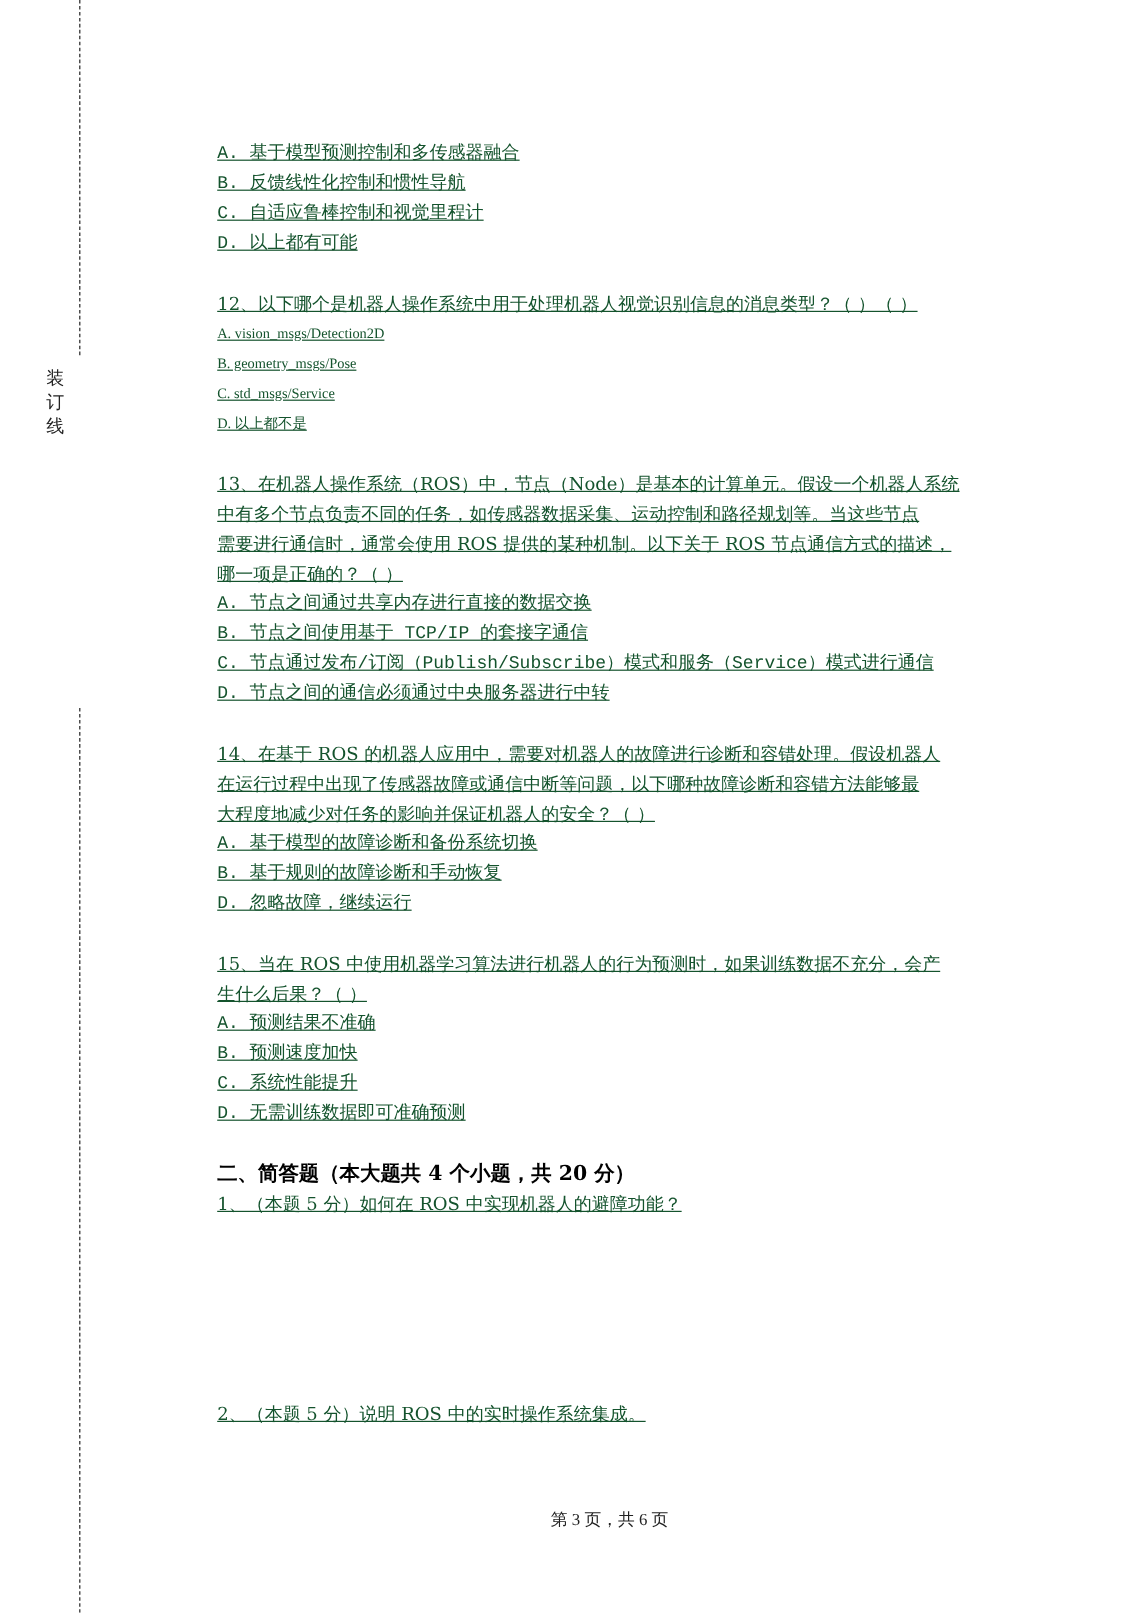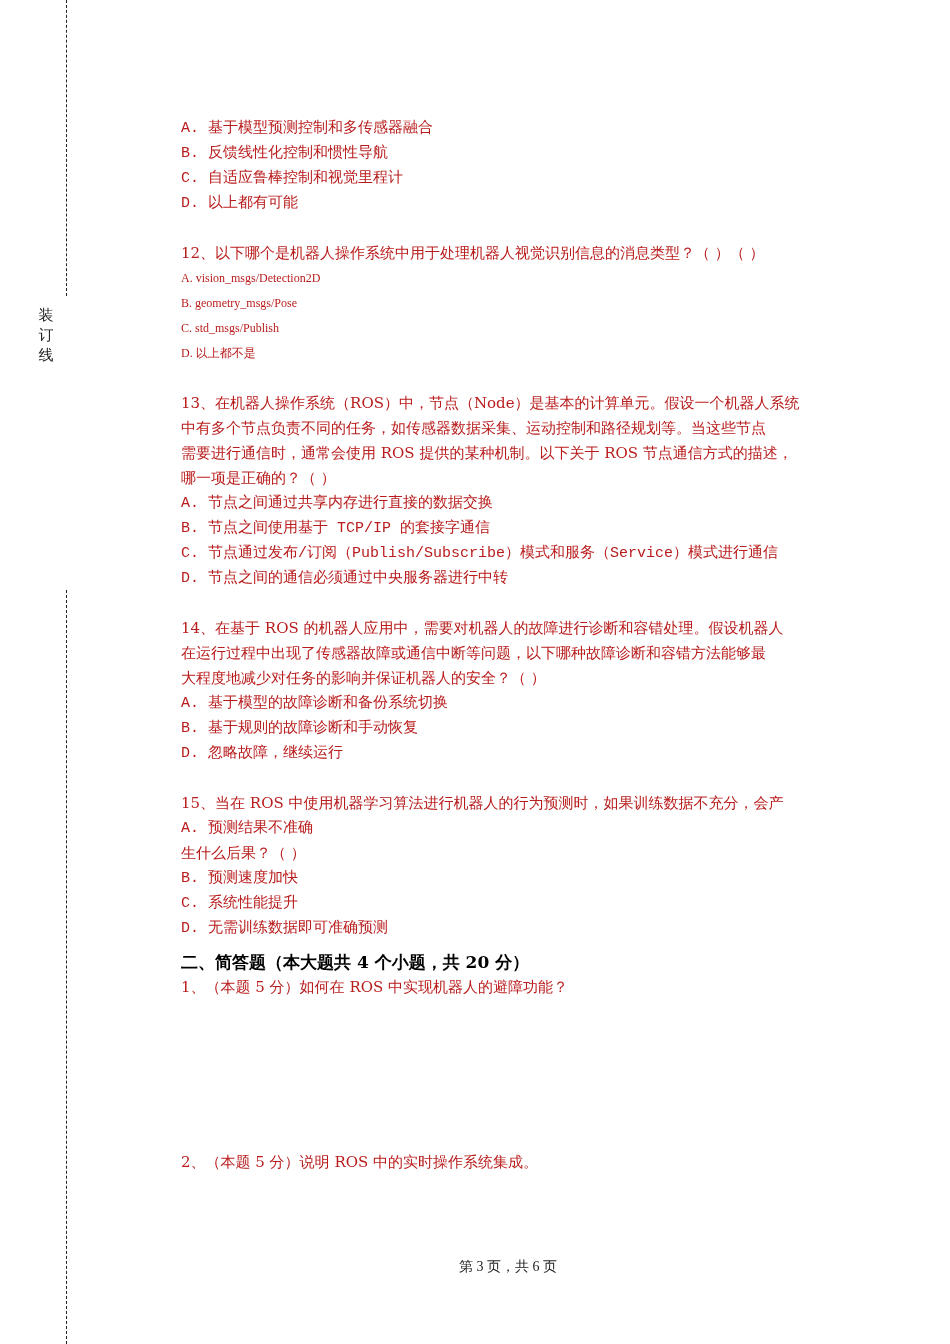--- a/index.html
+++ b/index.html
@@ -3,25 +3,25 @@
 <meta charset="utf-8">
 <style>
   html, body { margin:0; padding:0; background:#ffffff; }
   body { width:950px; height:1344px; position:relative; overflow:hidden; color:#111; }
   .binding-line { position:absolute; left:66px; width:0; border-left:1.5px dashed #222; }
   .binding-line.top { top:0; height:296px; }
   .binding-line.bottom { top:590px; height:754px; }
   .binding-label { position:absolute; left:38px; top:305px; width:16px; font-family:"DejaVu Serif", serif; font-size:15px; line-height:20px; text-align:center; color:#222; }
   .binding-label span { display:block; }
   .content { position:absolute; left:181px; top:116px; width:660px; }
-  .line { font-family:"DejaVu Serif", serif; font-size:15px; line-height:25px; height:25px; white-space:nowrap; color:#b91c1c; }
+  .line { font-family:"DejaVu Serif", serif; font-size:15px; line-height:25px; height:25px; white-space:nowrap; color:#14532d;text-decoration:underline; }
   .mono { font-family:"Liberation Mono", "DejaVu Sans Mono", monospace; }
   .serif { font-family:"Liberation Serif", serif; font-size:12px; }
   .gap { height:25px; }
-  .section-title { font-family:"DejaVu Serif", serif; font-weight:bold; font-size:17px; line-height:26px; color:#000; margin-top:8px; }
+  .section-title { font-family:"DejaVu Serif", serif; font-weight:bold; font-size:17px; line-height:26px; color:#000; margin-top:24px; }
   .footer { position:absolute; top:1258px; left:0; width:1016px; text-align:center; font-family:"Liberation Serif", serif; font-size:14px; color:#222; }
   .answer-space { height:150px; }
 </style>
 </head>
 <body>
 
 <div class="binding-line top"></div>
 <div class="binding-label">
   <span>装</span>
   <span>订</span>
@@ -35,21 +35,21 @@
     <div class="line mono">B.  反馈线性化控制和惯性导航</div>
     <div class="line mono">C.  自适应鲁棒控制和视觉里程计</div>
     <div class="line mono">D.  以上都有可能</div>
   </div>
   <div class="gap"></div>
 
   <div>
     <div class="line">12、以下哪个是机器人操作系统中用于处理机器人视觉识别信息的消息类型？（ ）（ ）</div>
     <div class="line serif">A. vision_msgs/Detection2D</div>
     <div class="line serif">B. geometry_msgs/Pose</div>
-    <div class="line serif">C. std_msgs/Publish</div>
+    <div class="line serif">C. std_msgs/Service</div>
     <div class="line serif">D. 以上都不是</div>
   </div>
   <div class="gap"></div>
 
   <div>
     <div class="line">13、在机器人操作系统（ROS）中，节点（Node）是基本的计算单元。假设一个机器人系统</div>
     <div class="line">中有多个节点负责不同的任务，如传感器数据采集、运动控制和路径规划等。当这些节点</div>
     <div class="line">需要进行通信时，通常会使用 ROS 提供的某种机制。以下关于 ROS 节点通信方式的描述，</div>
     <div class="line">哪一项是正确的？（ ）</div>
     <div class="line mono">A.  节点之间通过共享内存进行直接的数据交换</div>
@@ -64,22 +64,22 @@
     <div class="line">在运行过程中出现了传感器故障或通信中断等问题，以下哪种故障诊断和容错方法能够最</div>
     <div class="line">大程度地减少对任务的影响并保证机器人的安全？（ ）</div>
     <div class="line mono">A.  基于模型的故障诊断和备份系统切换</div>
     <div class="line mono">B.  基于规则的故障诊断和手动恢复</div>
     <div class="line mono">D.  忽略故障，继续运行</div>
   </div>
   <div class="gap"></div>
 
   <div>
     <div class="line">15、当在 ROS 中使用机器学习算法进行机器人的行为预测时，如果训练数据不充分，会产</div>
+    <div class="line">生什么后果？（ ）</div>
     <div class="line mono">A.  预测结果不准确</div>
-    <div class="line">生什么后果？（ ）</div>
     <div class="line mono">B.  预测速度加快</div>
     <div class="line mono">C.  系统性能提升</div>
     <div class="line mono">D.  无需训练数据即可准确预测</div>
   </div>
 
   <div class="section-title">二、简答题（本大题共 4 个小题，共 20 分）</div>
   <div class="line">1、（本题 5 分）如何在 ROS 中实现机器人的避障功能？</div>
   <div class="answer-space"></div>
   <div class="line">2、（本题 5 分）说明 ROS 中的实时操作系统集成。</div>
 </div>

